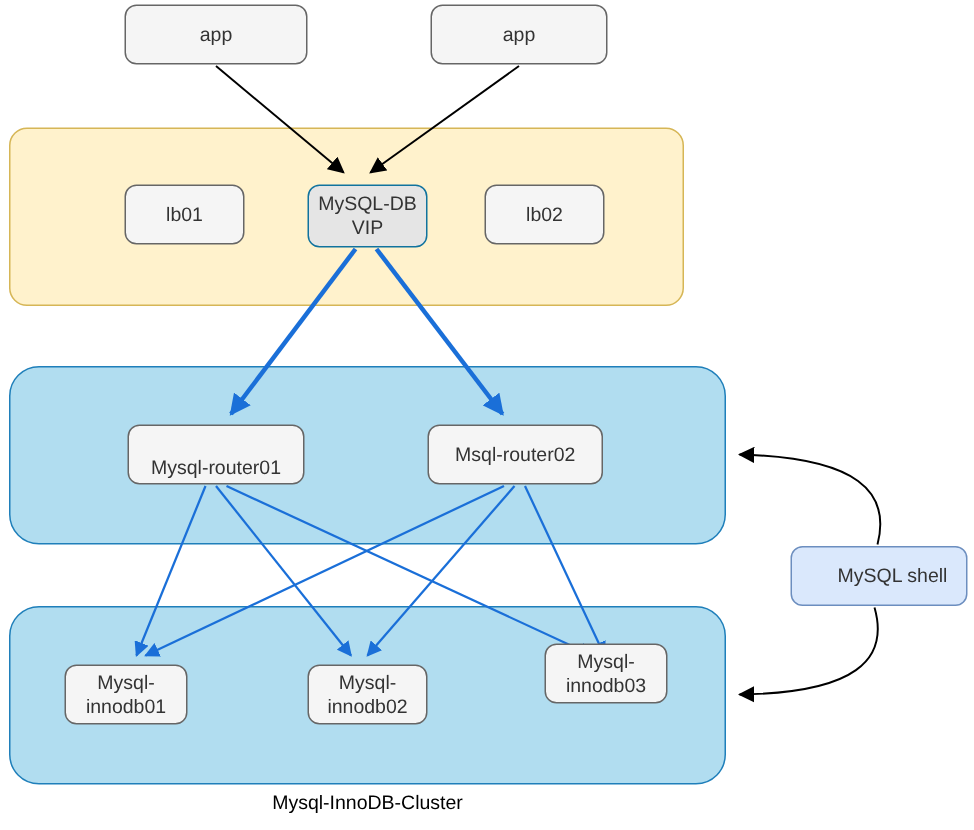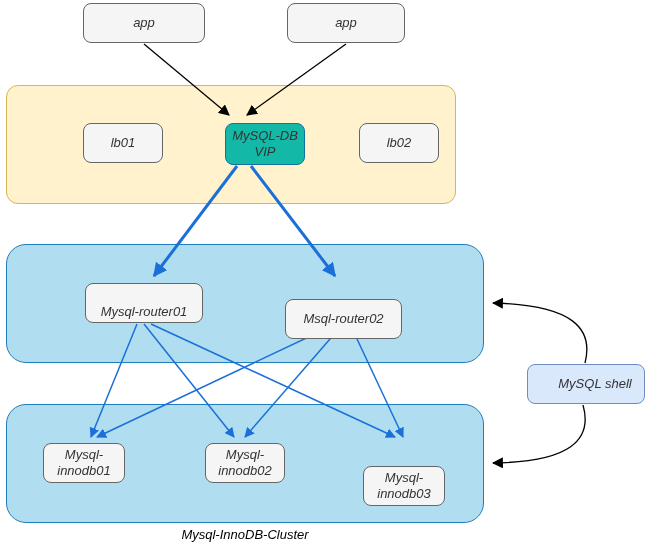--- a/index.html
+++ b/index.html
@@ -1,54 +1,54 @@
 <!DOCTYPE html>
 <html><head>
 <meta charset="utf-8">
 <style>
   html,body{margin:0;padding:0;background:#ffffff;}
   .canvas{
     position:relative;width:649px;height:553px;background:#ffffff;overflow:hidden;
-    font-family:"Liberation Sans", sans-serif;color:#333333;font-size:13px;font-style:italic;
+    font-family:"Liberation Sans", sans-serif;color:#333333;font-size:13px;
   }
   .band{position:absolute;box-sizing:border-box;z-index:0;}
   .band.yellow{
     left:6px;top:85px;width:450px;height:119px;
     background:#FFF2CC;border:1px solid #D6B656;border-radius:12px;
   }
   .band.blue{
     background:#B1DDF0;border:1px solid #1F7FBA;border-radius:20px;
     left:6px;width:478px;height:119px;
   }
   .band.routers{top:244px;}
   .band.innodbs{top:404px;}
   svg.edges{position:absolute;left:0;top:0;z-index:1;pointer-events:none;}
   .node{
     position:absolute;box-sizing:border-box;z-index:2;
     background:#F5F5F5;border:1px solid #666666;border-radius:8px;
     display:flex;align-items:center;justify-content:center;text-align:center;
     line-height:1.25;padding:2px;
   }
-  .node.vip{background:#14b8a6;border-color:#10739E;margin-left:20px;}
+  .node.vip{background:#e5e5e5;border-color:#10739E;}
   .node.shell{background:#DAE8FC;border-color:#6C8EBF;}
   .caption{
     position:absolute;left:6px;top:527px;width:478px;text-align:center;
     z-index:2;font-size:13px;color:#000000;
   }
   
   .n-app1{left:83px;top:3px;width:122px;height:40px;}
   .n-app2{left:287px;top:3px;width:118px;height:40px;}
   .n-lb01{left:83px;top:123px;width:80px;height:40px;text-align:right;}
   .n-vip{left:205px;top:123px;width:80px;height:42px;}
-  .n-lb02{left:323px;top:123px;width:80px;height:40px;margin-left:36px;}
+  .n-lb02{left:323px;top:123px;width:80px;height:40px;}
   .n-r01{left:85px;top:283px;width:118px;height:40px;align-items:flex-end;}
-  .n-r02{left:285px;top:299px;width:117px;height:40px;}
+  .n-r02{left:285px;top:283px;width:117px;height:40px;}
   .n-i01{left:43px;top:443px;width:82px;height:40px;}
   .n-i02{left:205px;top:443px;width:80px;height:40px;}
-  .n-i03{left:363px;top:466px;width:82px;height:40px;}
+  .n-i03{left:363px;top:429px;width:82px;height:40px;}
   .n-shell{left:527px;top:364px;width:118px;height:40px;padding-left:20px;}
 </style>
 </head>
 <body>
 
 <div class="canvas">
 
   <div class="band yellow"></div>
   <div class="band blue routers"></div>
   <div class="band blue innodbs"></div>

